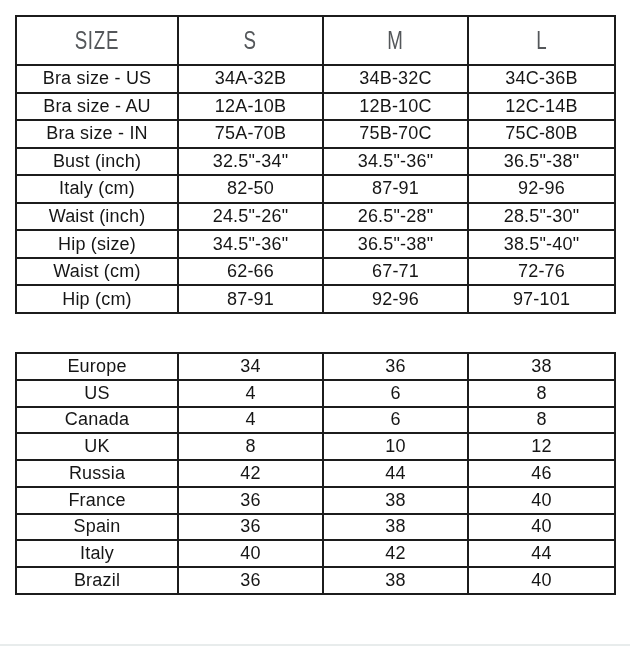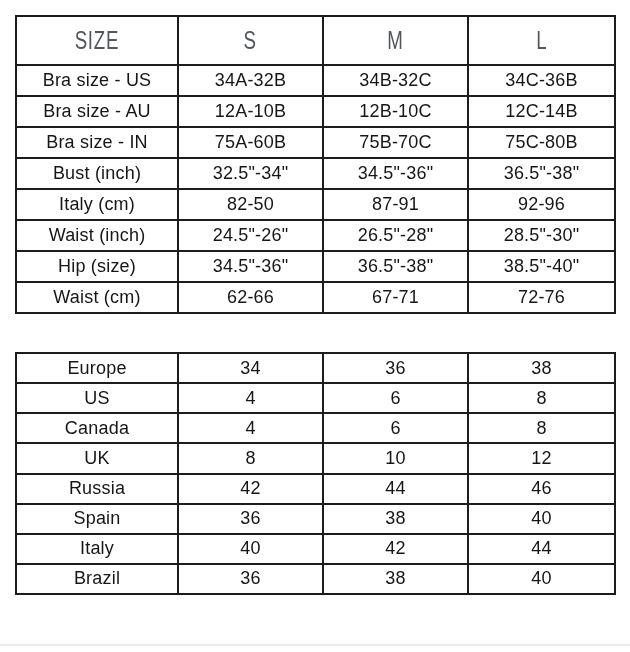--- a/index.html
+++ b/index.html
@@ -91,21 +91,21 @@
           <td>34C-36B</td>
         </tr>
         <tr>
           <td>Bra size - AU</td>
           <td>12A-10B</td>
           <td>12B-10C</td>
           <td>12C-14B</td>
         </tr>
         <tr>
           <td>Bra size - IN</td>
-          <td>75A-60B</td>
+          <td>75A-70B</td>
           <td>75B-70C</td>
           <td>75C-80B</td>
         </tr>
         <tr>
           <td>Bust (inch)</td>
           <td>32.5"-34"</td>
           <td>34.5"-36"</td>
           <td>36.5"-38"</td>
         </tr>
         <tr>
@@ -124,20 +124,26 @@
           <td>Hip (size)</td>
           <td>34.5"-36"</td>
           <td>36.5"-38"</td>
           <td>38.5"-40"</td>
         </tr>
         <tr>
           <td>Waist (cm)</td>
           <td>62-66</td>
           <td>67-71</td>
           <td>72-76</td>
+        </tr>
+        <tr>
+          <td>Hip (cm)</td>
+          <td>87-91</td>
+          <td>92-96</td>
+          <td>97-101</td>
         </tr>
       </tbody>
     </table>
 
   <table class="chart-table conversion-table">
     <colgroup>
       <col class="c1">
         <col class="c2">
         <col class="c3">
         <col class="c4">
@@ -167,20 +173,26 @@
           <td>10</td>
           <td>12</td>
         </tr>
         <tr>
           <td>Russia</td>
           <td>42</td>
           <td>44</td>
           <td>46</td>
         </tr>
         <tr>
+          <td>France</td>
+          <td>36</td>
+          <td>38</td>
+          <td>40</td>
+        </tr>
+        <tr>
           <td>Spain</td>
           <td>36</td>
           <td>38</td>
           <td>40</td>
         </tr>
         <tr>
           <td>Italy</td>
           <td>40</td>
           <td>42</td>
           <td>44</td>

